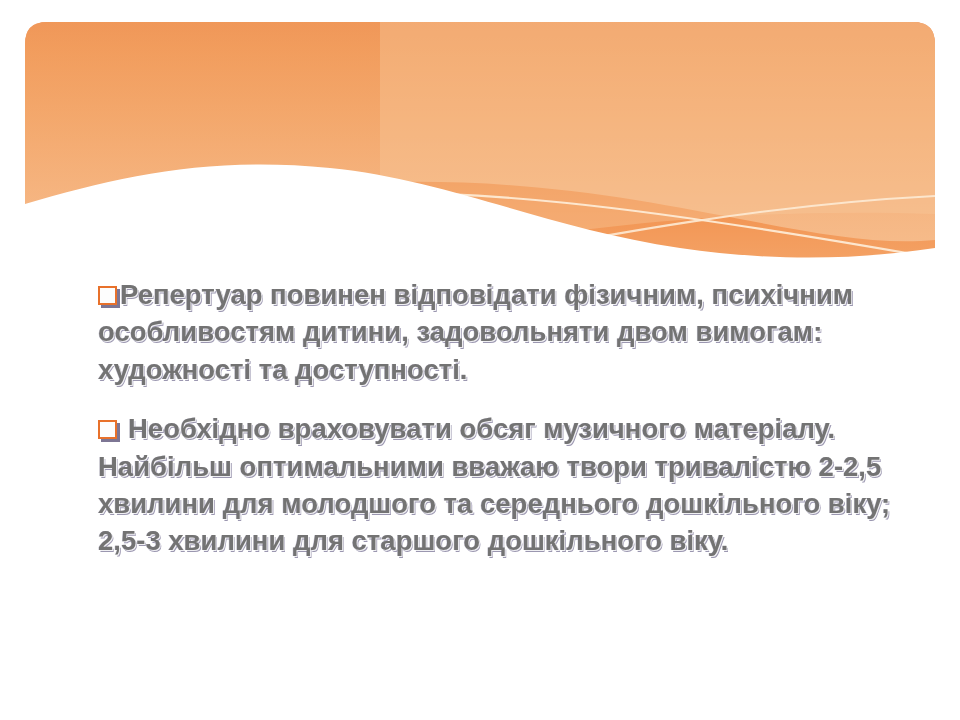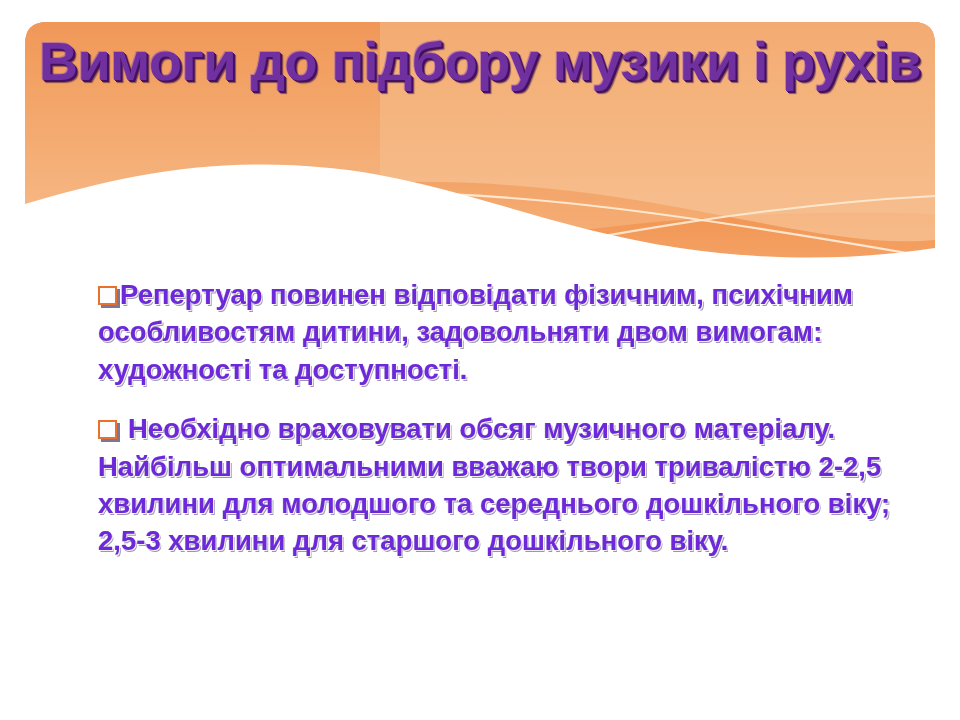--- a/index.html
+++ b/index.html
@@ -68,21 +68,21 @@
     z-index: 4;
   }
 
   .bullet-item {
     position: relative;
     margin: 0 0 6px 0;
     font-family: "Liberation Sans", sans-serif;
     font-weight: bold;
     font-size: 27.5px;
     line-height: 1.36;
-    color: #6d28d9;
+    color: #737373;
     text-shadow:
        1px 1px 0 rgba(255,255,255,0.85),
        1.6px 1.6px 0 rgba(122,116,150,0.75),
       -0.5px -0.5px 0 rgba(130,124,160,0.35);
     text-align: left;
   }
   .bullet-item.second {
     margin-top: 22px;
   }
 
@@ -142,23 +142,20 @@
         <path d="M300,196 C460,184 640,206 935,258" fill="none" stroke="#FDEAD4" stroke-width="2.2" opacity="0.95"></path>
 
         <path d="M430,268 C560,244 740,206 935,196" fill="none" stroke="#FDEAD4" stroke-width="2.2" opacity="0.9"></path>
 
         <path d="M25,226 C120,192 220,164 340,176 C470,189 560,238 690,256 C790,270 870,264 935,252 L935,270 L25,270 Z" fill="#ffffff"></path>
         <path d="M25,204 C120,176 210,156 330,168 C450,180 545,228 680,248 C790,264 880,258 960,244 L960,270 L25,270 Z" fill="#ffffff"></path>
       </g>
     </svg>
   </div>
 
-  <div class="title-block">
-    <span class="title-text">Вимоги до підбору музики і рухів</span>
-  </div>
 
   <div class="body-block">
 
     <p class="bullet-item first">
       <span class="bullet-mark"></span><span class="bullet-text">Репертуар повинен відповідати фізичним, психічним особливостям дитини, задовольняти двом вимогам: художності та доступності.</span>
     </p>
 
     <p class="bullet-item second">
       <span class="bullet-mark"></span><span class="bullet-text">Необхідно враховувати обсяг музичного матеріалу. Найбільш оптимальними вважаю твори тривалістю 2-2,5 хвилини для молодшого та середнього дошкільного віку; 2,5-3 хвилини для старшого дошкільного віку.</span>
     </p>

